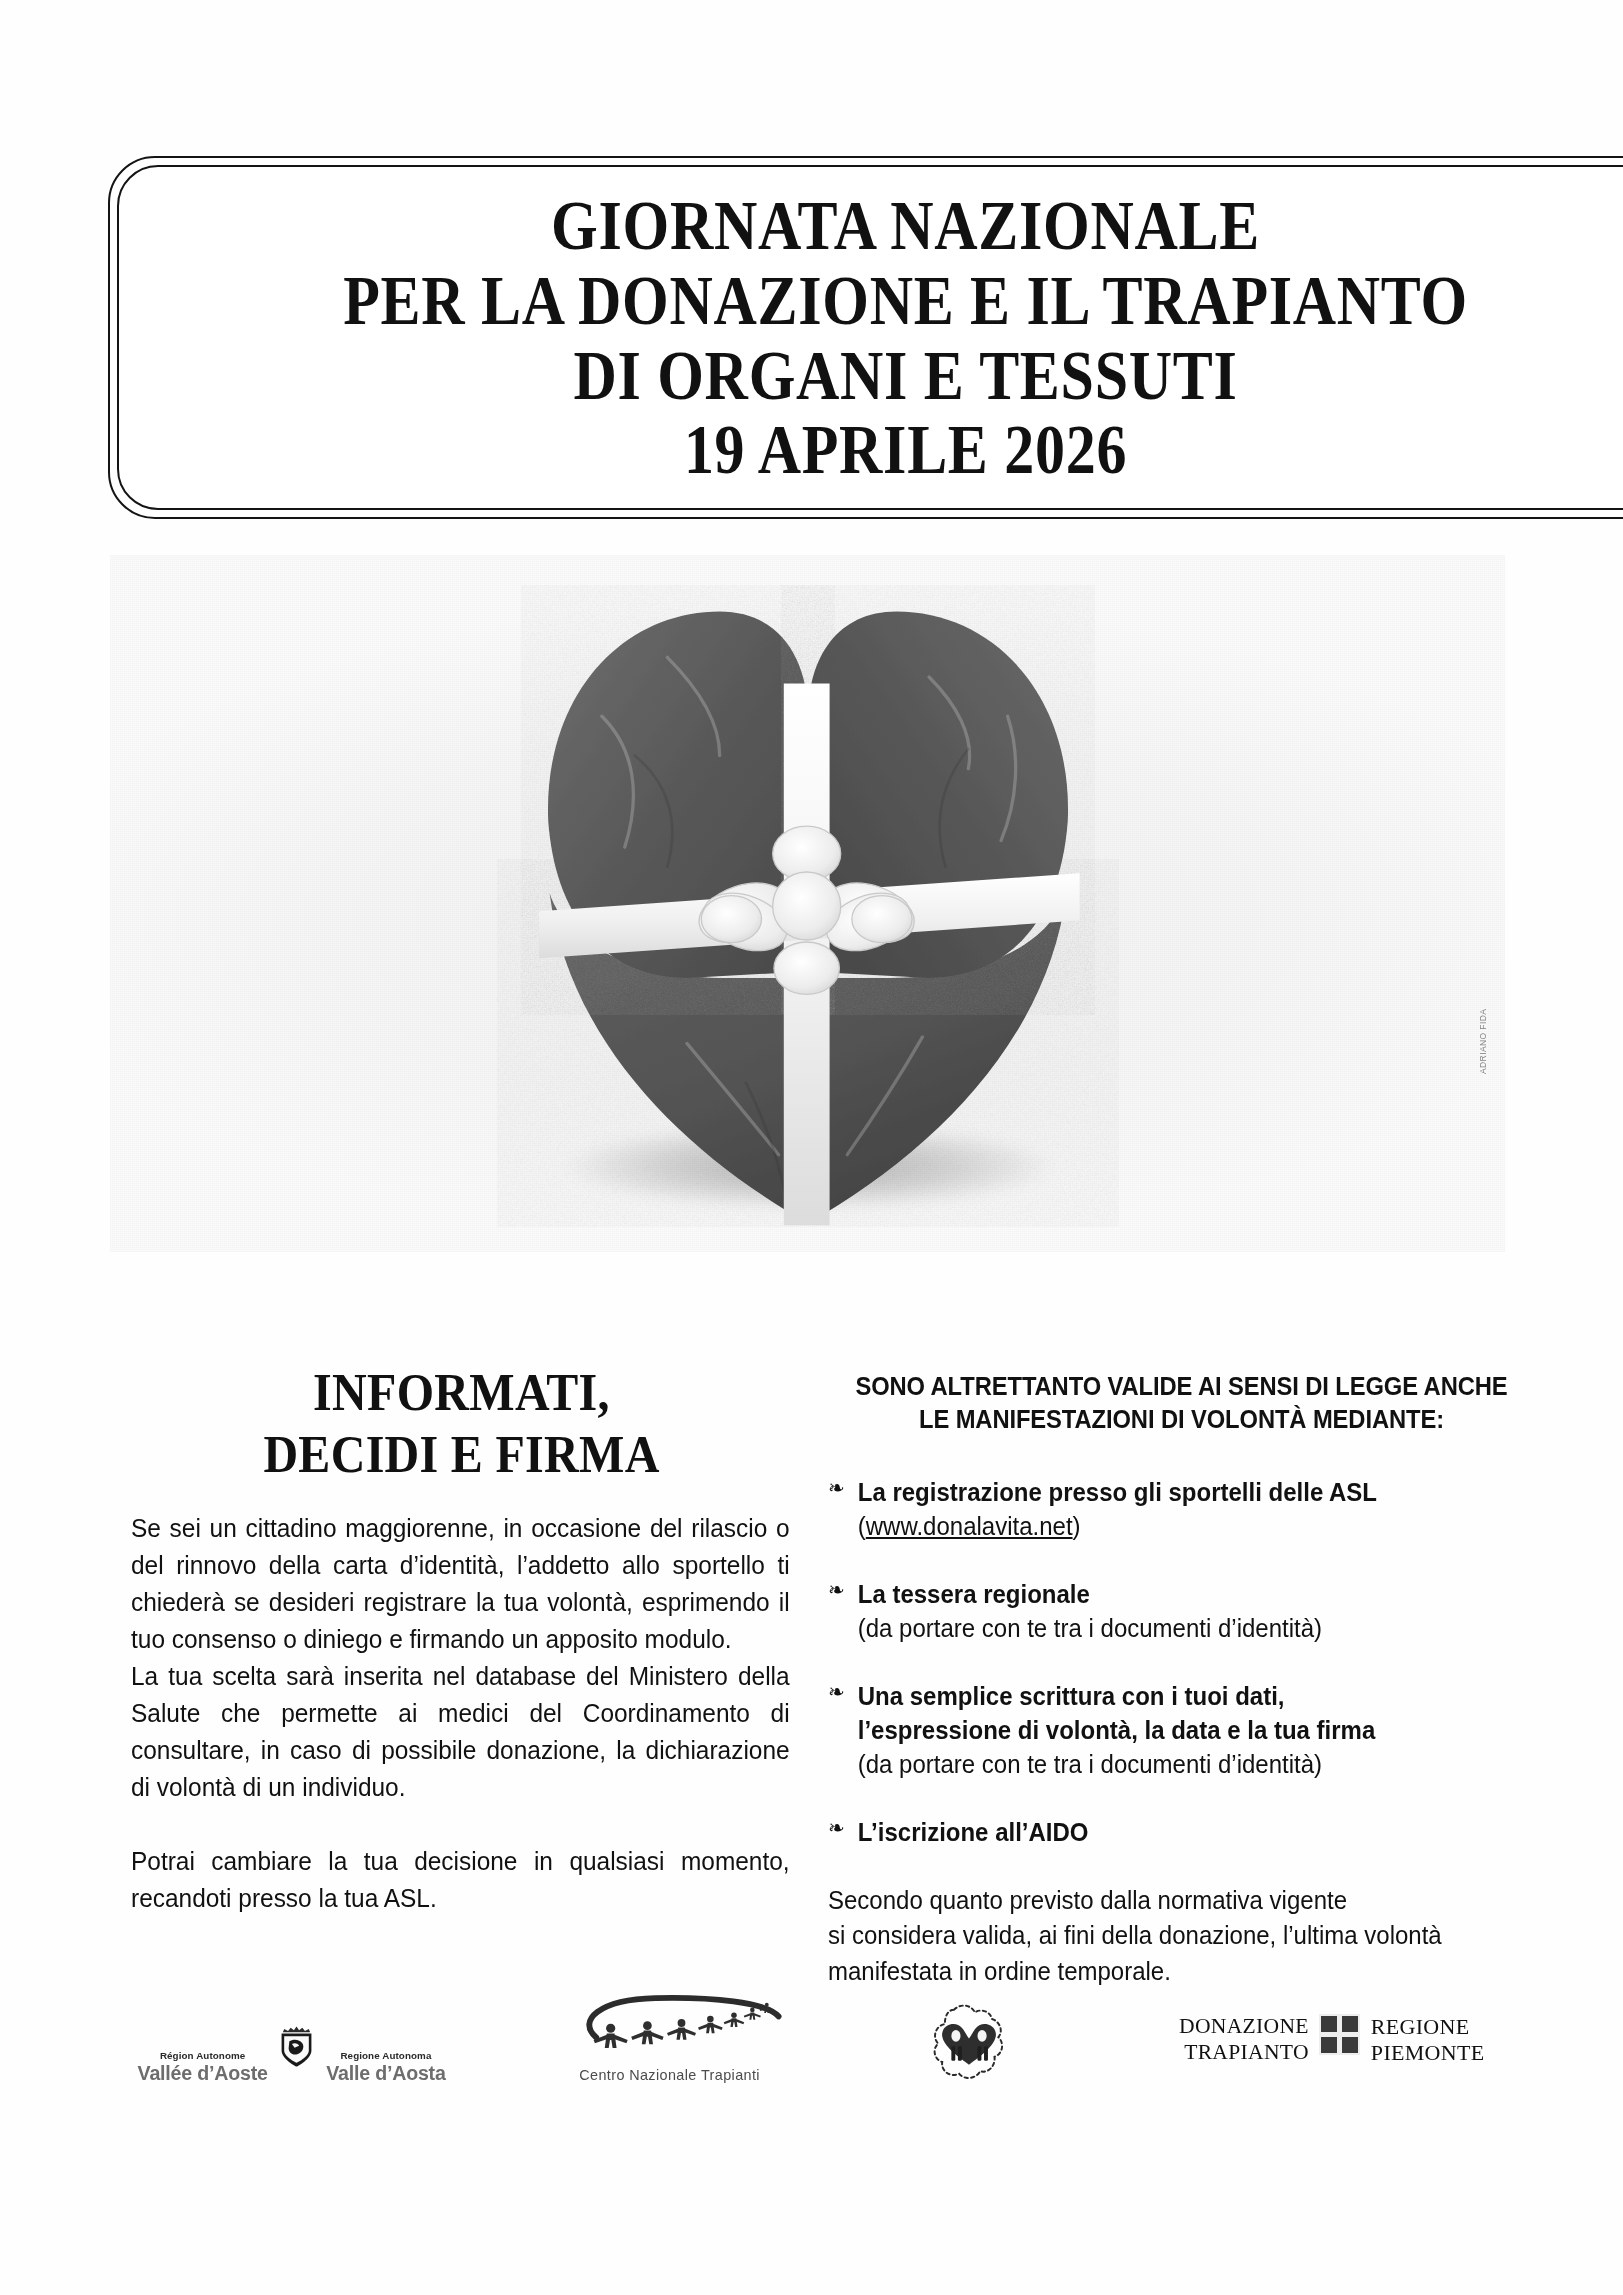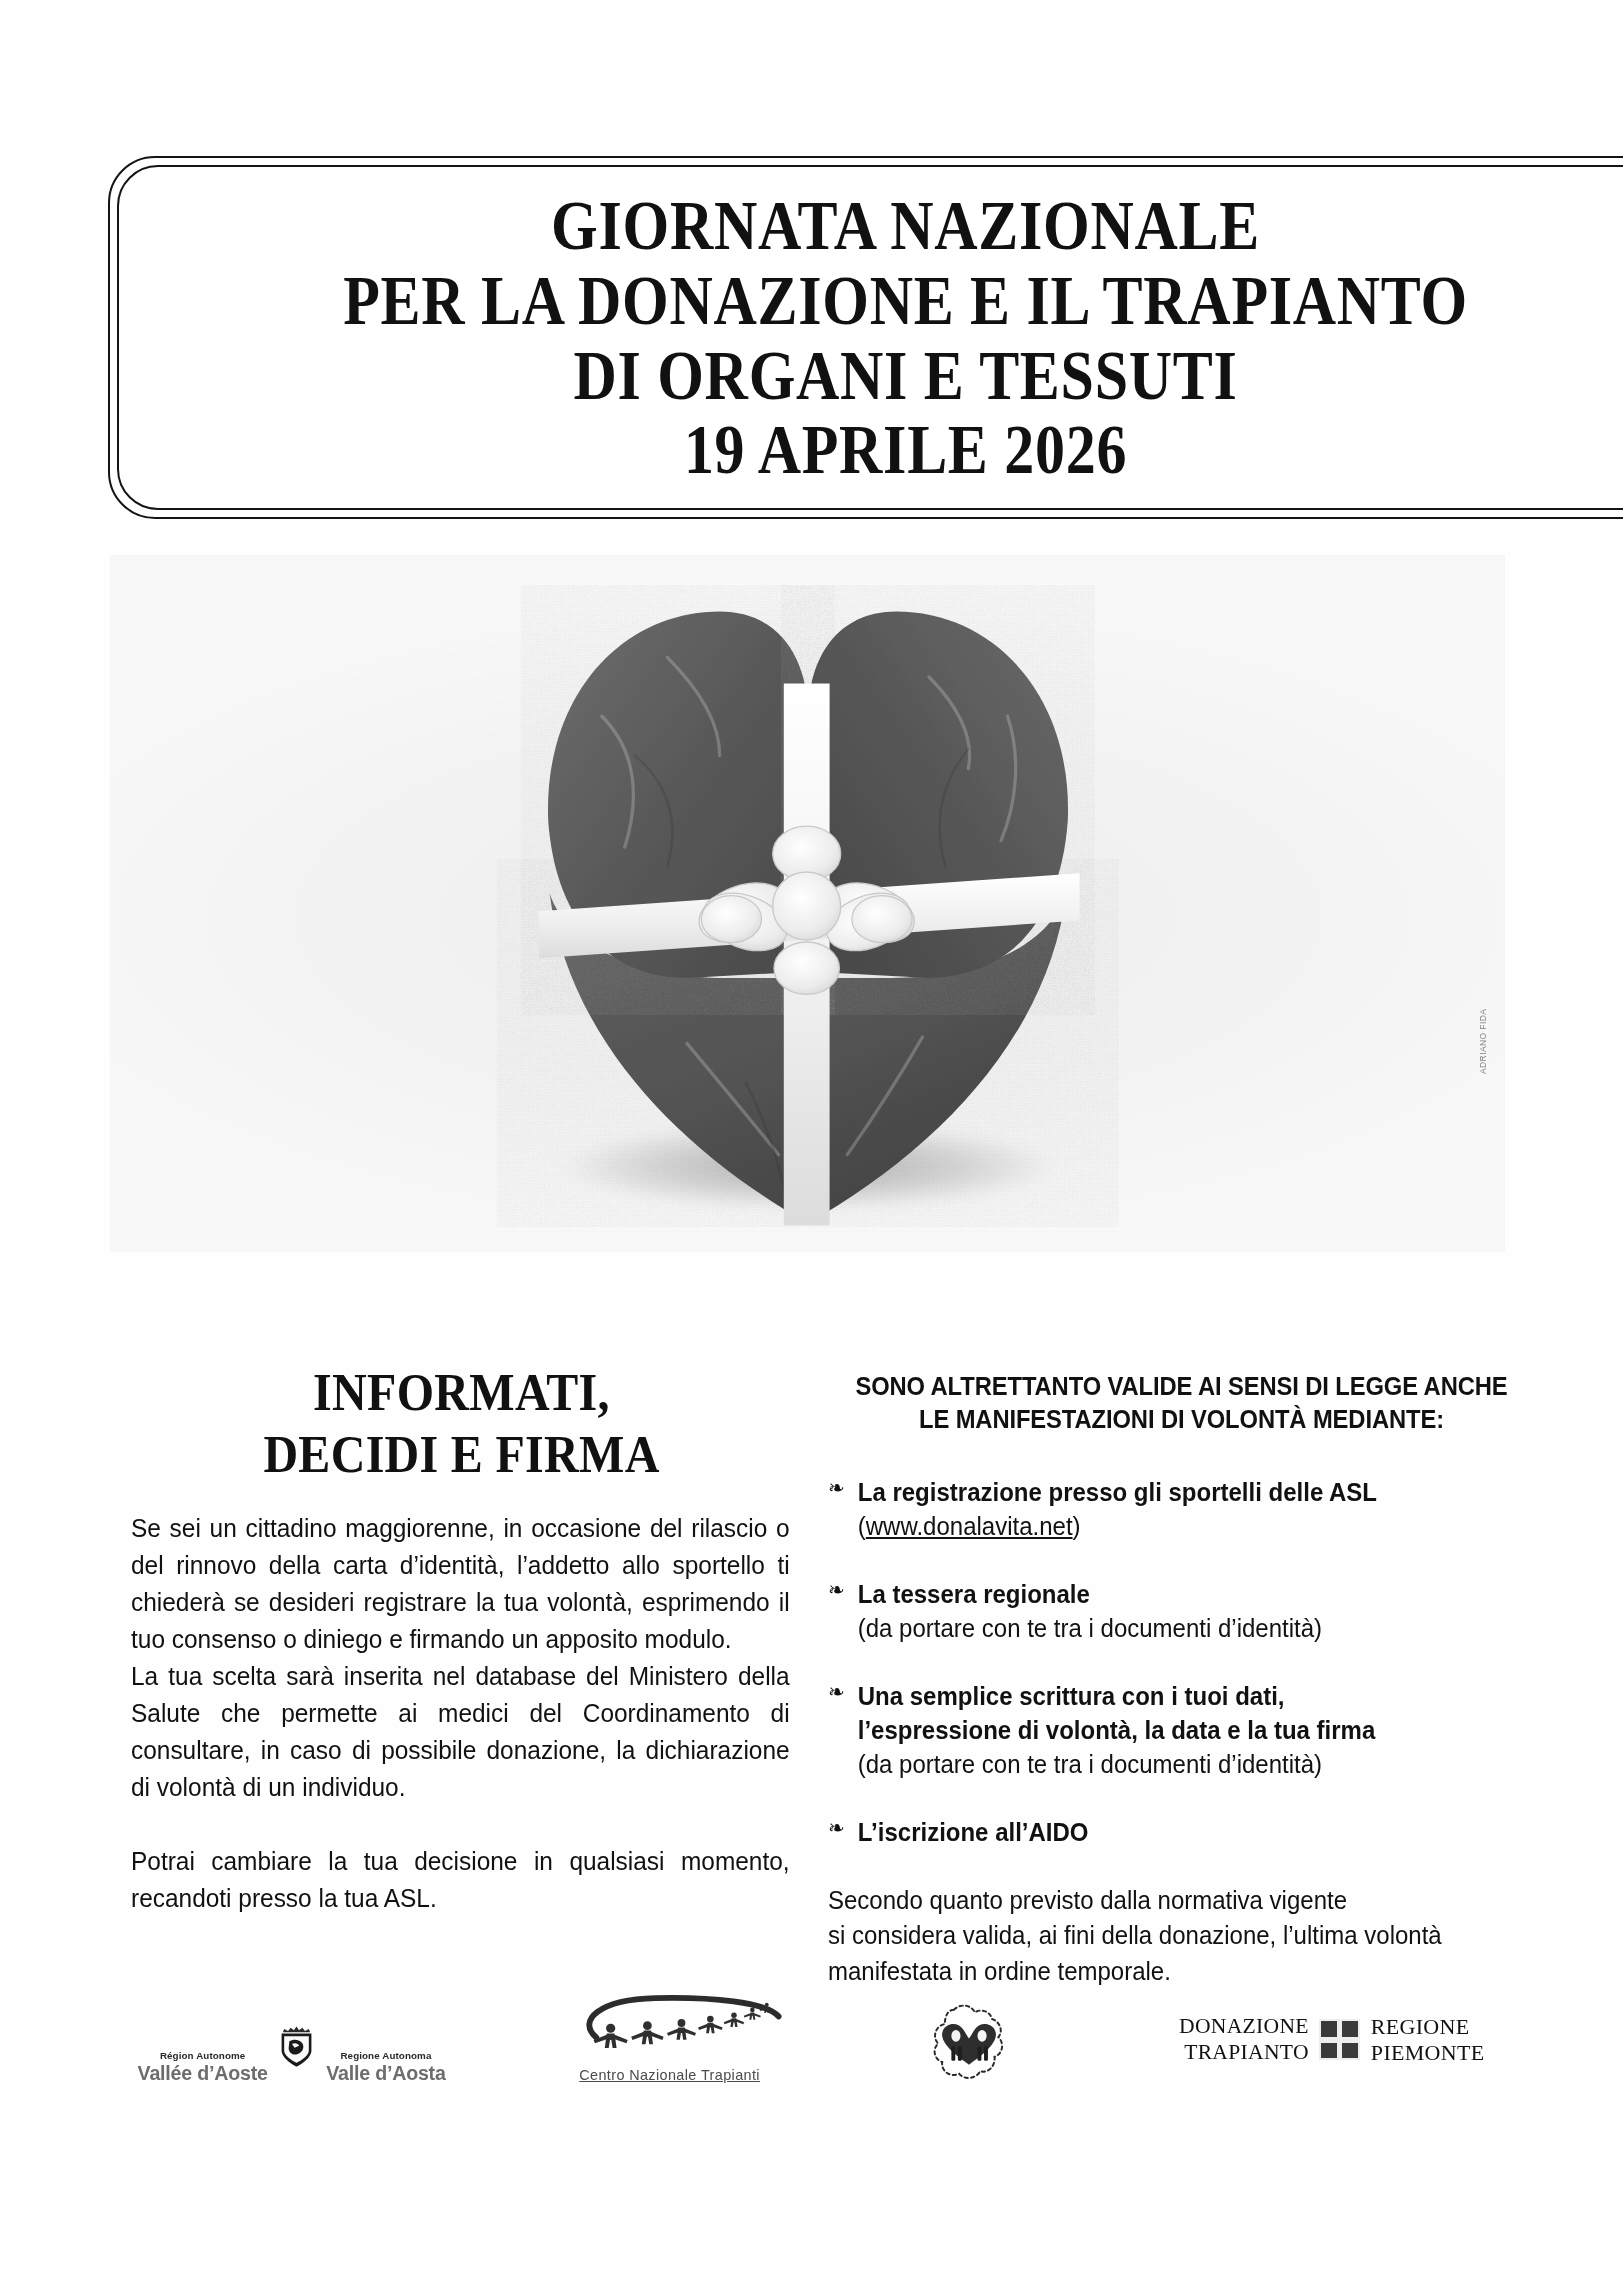--- a/index.html
+++ b/index.html
@@ -268,38 +268,37 @@
   .cnt-svg { position: absolute; left: 0; top: 0; width: 223px; height: 79px; }
   .cnt-label {
     position: absolute;
     left: 9.2px;
     top: 73px;
     font-family: "Liberation Sans", sans-serif;
     font-size: 14.4px;
     color: #4b4b4b;
     letter-spacing: 0.4px;
     white-space: nowrap;
-    text-decoration: underline;
   }
 
   .logo-aido {
     position: absolute;
     left: 802px;
     top: 3.9px;
     width: 118px;
     height: 105px;
   }
   .aido-svg { width: 98px; height: 98px; }
 
   .logo-piemonte {
     position: absolute;
     left: 1061px;
     top: 19.6px;
     display: flex;
-    align-items: center;
+    align-items: flex-start;
     gap: 10.5px;
   }
   .pie-left {
     font-family: "Liberation Serif", serif;
     font-size: 21.6px;
     line-height: 1.2;
     color: #111111;
     text-align: right;
     letter-spacing: 0.3px;
   }

